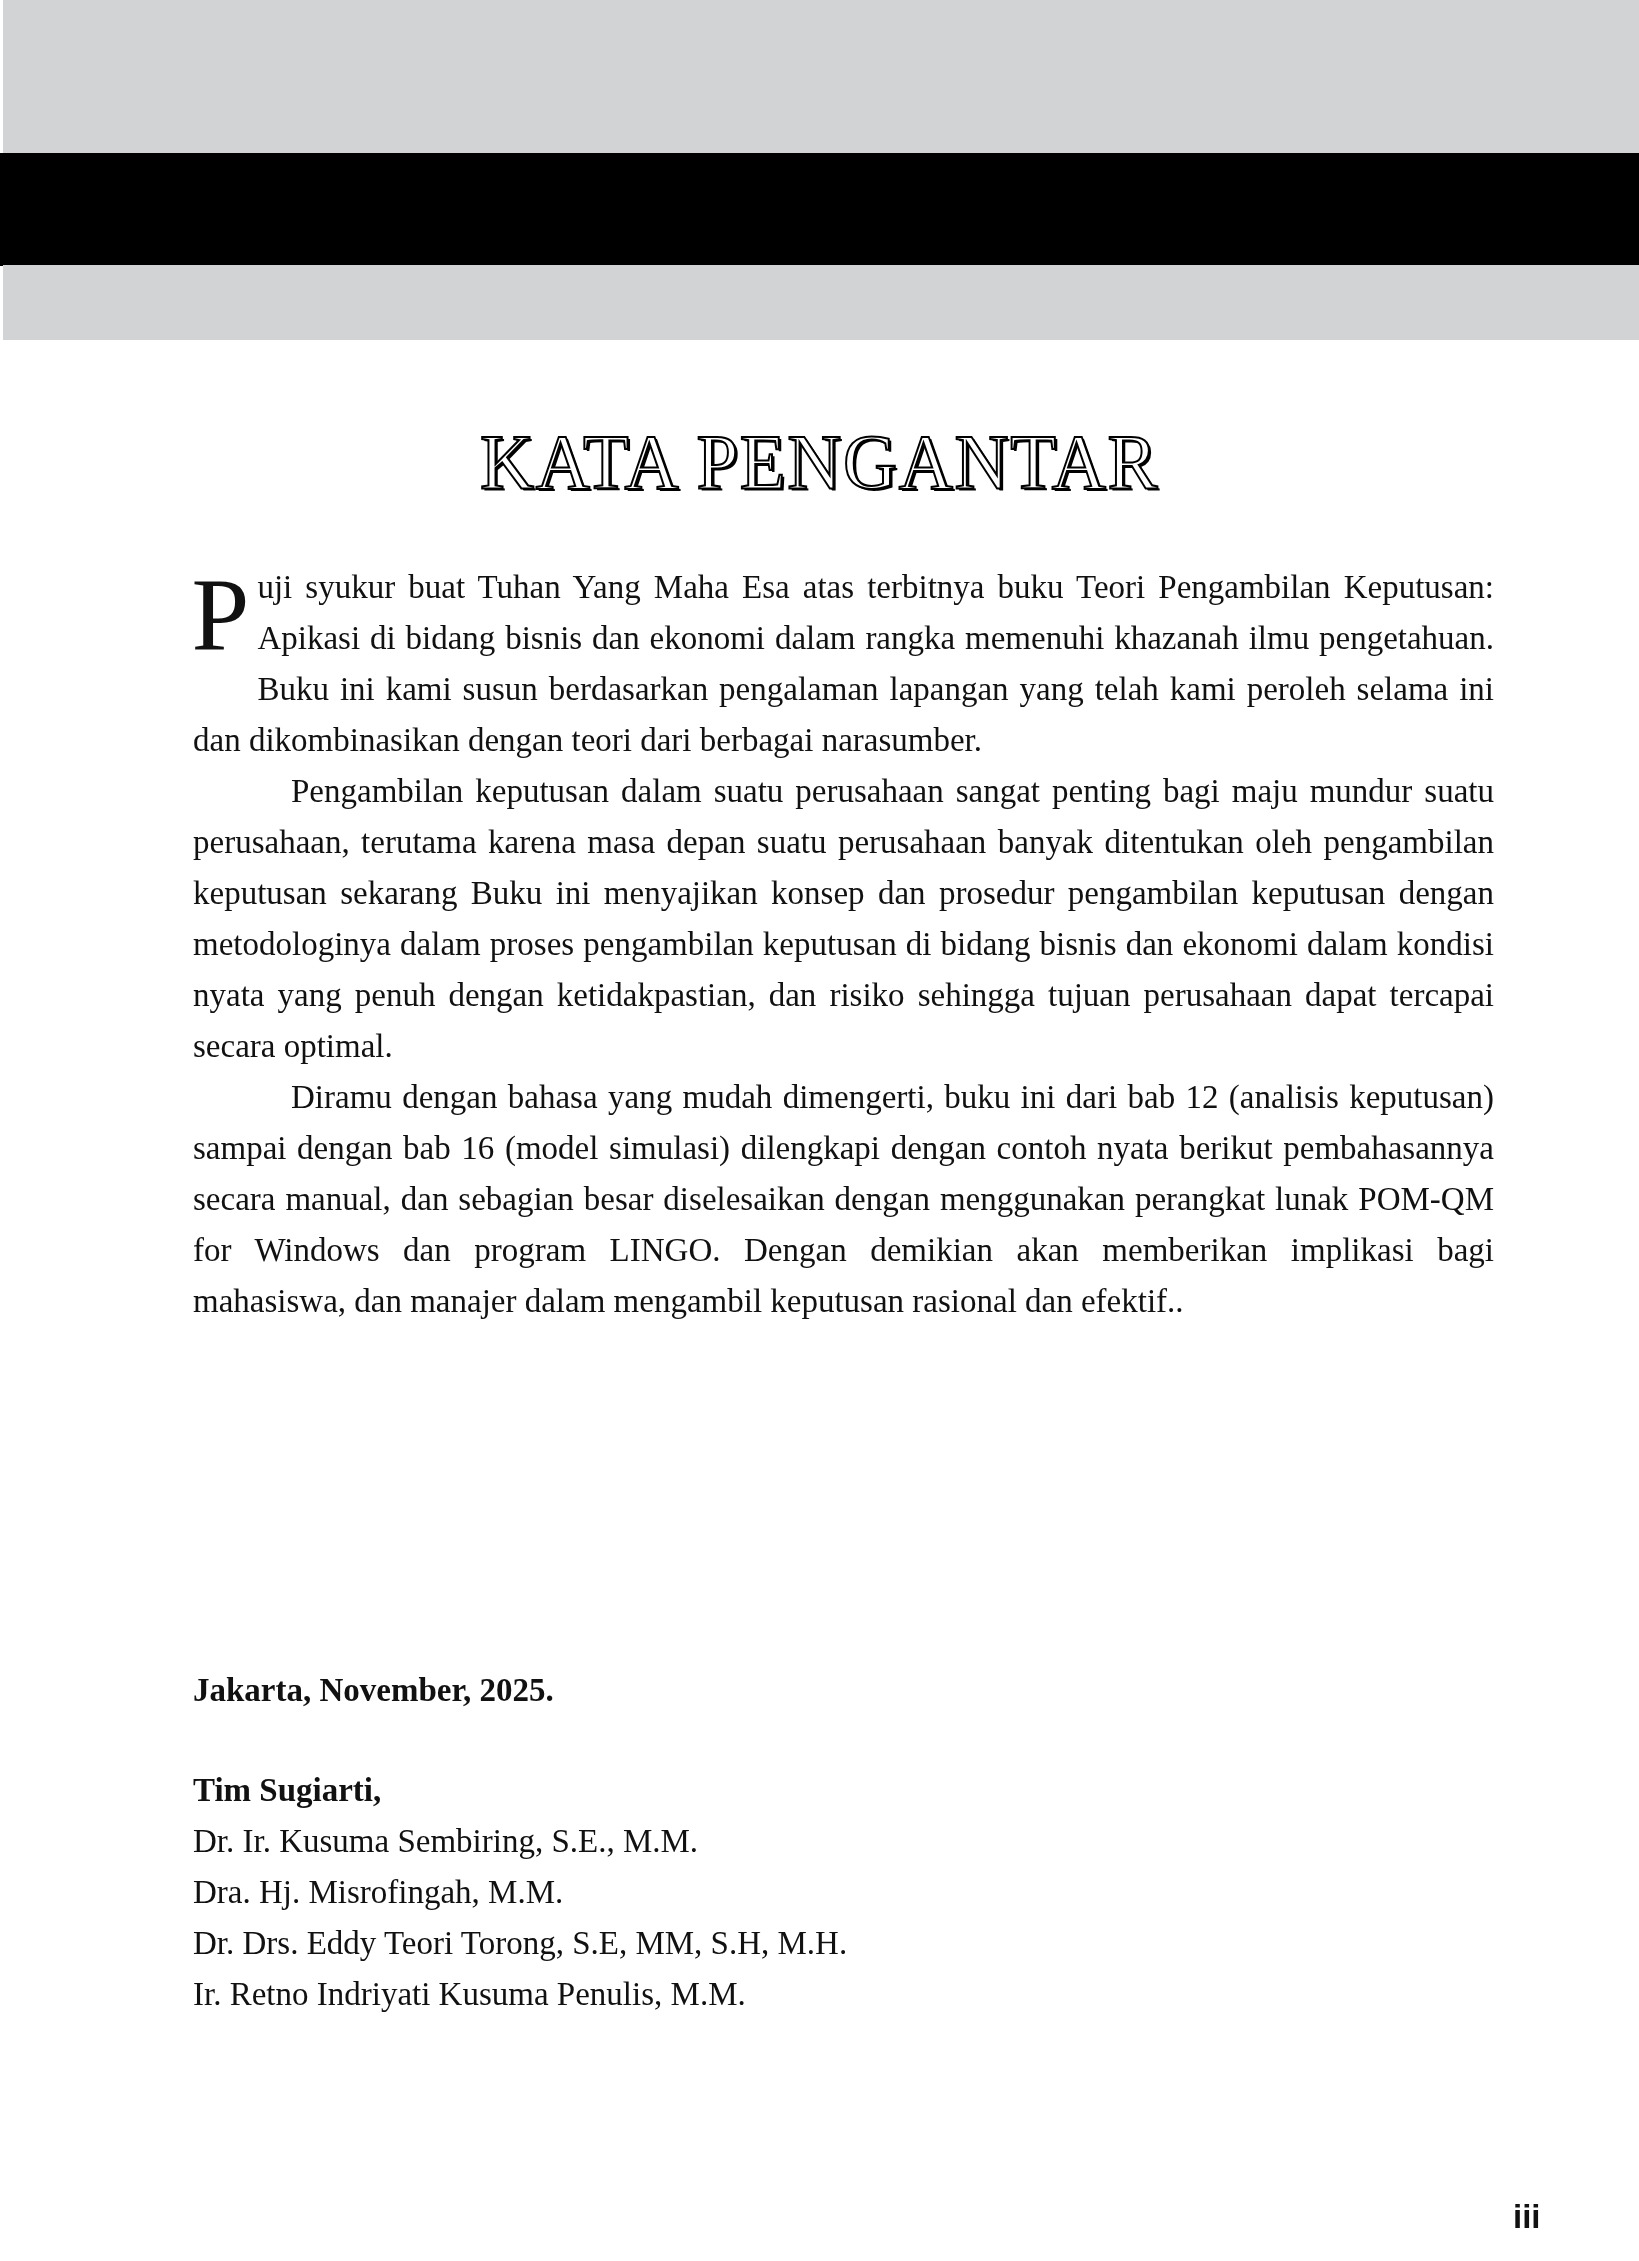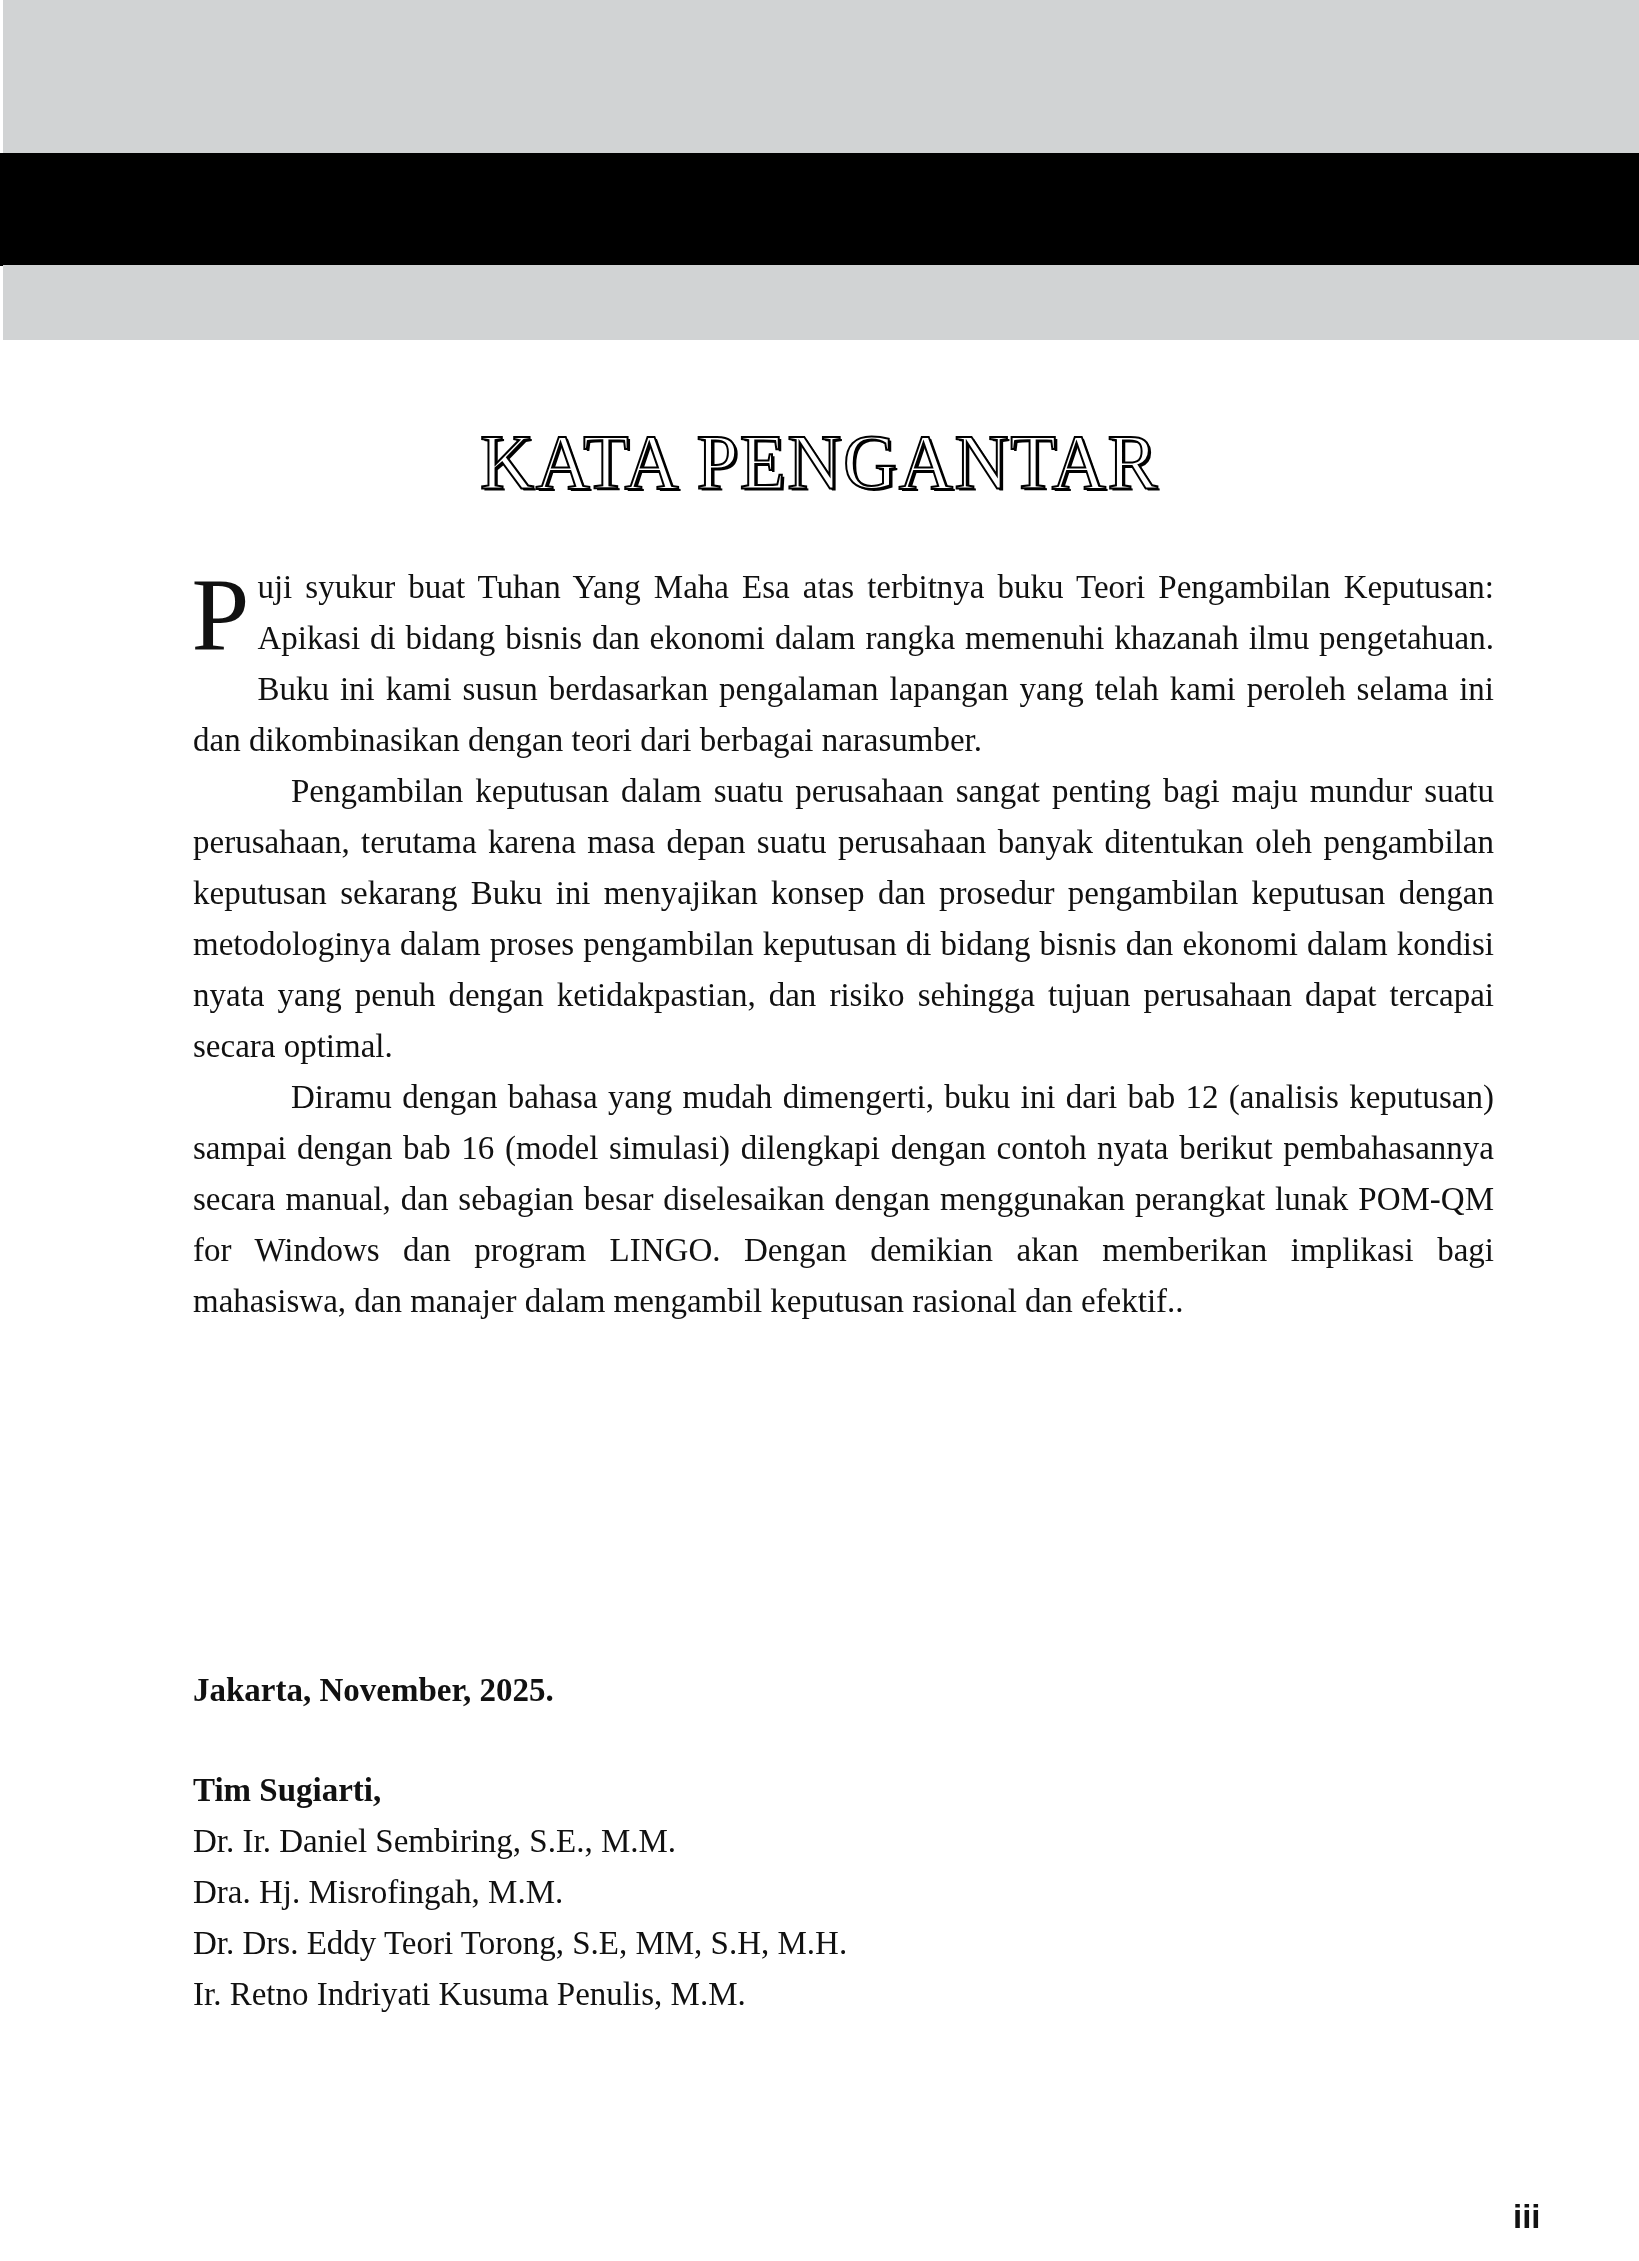--- a/index.html
+++ b/index.html
@@ -29,20 +29,20 @@
 <div class="body">
   <p><span class="dropcap">P</span><span>uji syukur buat Tuhan Yang Maha Esa atas terbitnya buku Teori Pengambilan Keputusan: Apikasi di bidang bisnis dan ekonomi dalam rangka memenuhi khazanah ilmu pengetahuan. Buku ini kami susun berdasarkan pengalaman lapangan yang telah kami peroleh selama ini dan dikombinasikan dengan teori dari berbagai narasumber.</span></p>
   <p class="indent">Pengambilan keputusan dalam suatu perusahaan sangat penting bagi maju mundur suatu perusahaan, terutama karena masa depan suatu perusahaan banyak ditentukan oleh pengambilan keputusan sekarang Buku ini menyajikan konsep dan  prosedur pengambilan keputusan dengan metodologinya dalam proses pengambilan keputusan di bidang bisnis dan ekonomi dalam kondisi nyata yang penuh dengan ketidakpastian, dan risiko sehingga tujuan perusahaan dapat tercapai secara optimal.</p>
   <p class="indent">Diramu dengan bahasa yang mudah dimengerti, buku ini dari bab 12 (analisis keputusan) sampai dengan bab 16 (model simulasi) dilengkapi dengan contoh nyata berikut pembahasannya secara manual, dan sebagian besar diselesaikan dengan menggunakan perangkat lunak POM-QM for Windows dan program LINGO. Dengan demikian akan memberikan implikasi bagi mahasiswa, dan manajer dalam mengambil keputusan rasional dan efektif..</p>
 </div>
 
 <div class="sig">
   <div class="b">Jakarta, November, 2025.</div>
   <div class="gap"></div>
   <div class="b">Tim Sugiarti,</div>
-  <div>Dr. Ir. Daniel Sembiring, S.E., M.M.</div>
+  <div>Dr. Ir. Kusuma Sembiring, S.E., M.M.</div>
   <div>Dra. Hj. Misrofingah, M.M.</div>
   <div>Dr. Drs. Eddy Teori Torong, S.E, MM, S.H, M.H.</div>
   <div>Ir. Retno Indriyati Kusuma Penulis, M.M.</div>
 </div>
 
 <div class="pagenum">iii</div>
 
 
 </body></html>

